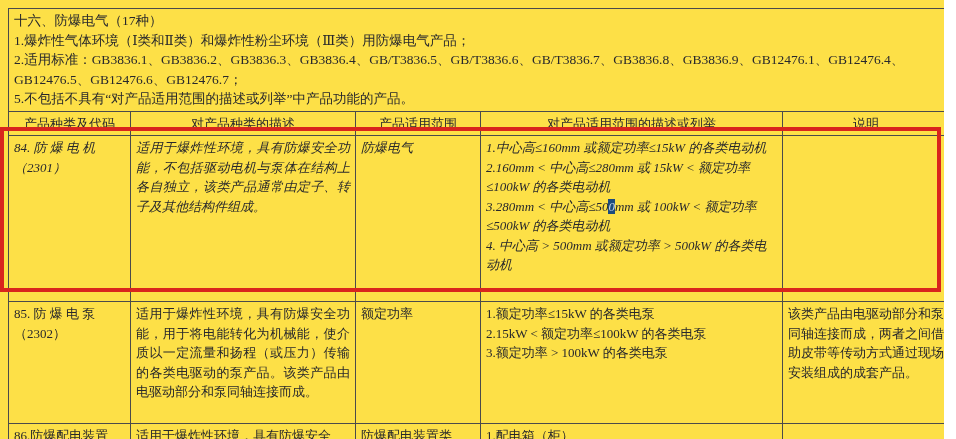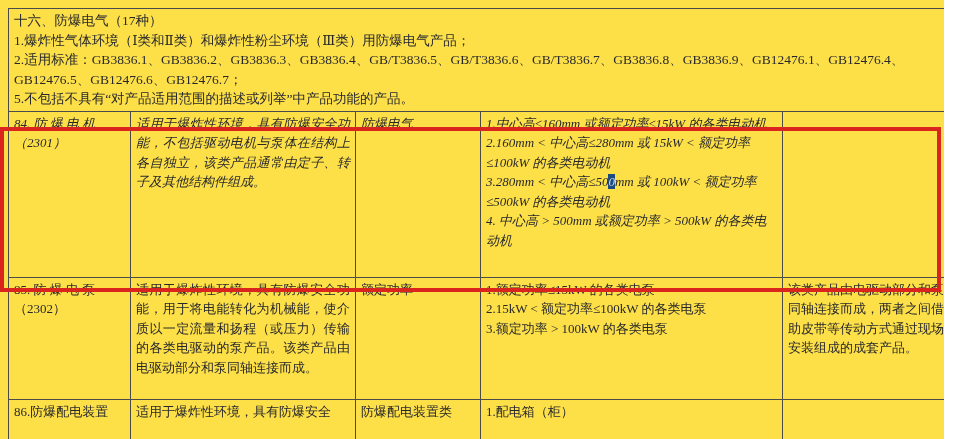--- a/index.html
+++ b/index.html
@@ -69,20 +69,27 @@
     <tbody>
         <tr>
       <td class="intro-cell" colspan="5">
         <div>十六、防爆电气（17种）</div>
         <div>1.爆炸性气体环境（Ⅰ类和Ⅱ类）和爆炸性粉尘环境（Ⅲ类）用防爆电气产品；</div>
         <div>2.适用标准：GB3836.1、GB3836.2、GB3836.3、GB3836.4、GB/T3836.5、GB/T3836.6、GB/T3836.7、GB3836.8、GB3836.9、GB12476.1、GB12476.4、GB12476.5、GB12476.6、GB12476.7；</div>
         <div>5.不包括不具有“对产品适用范围的描述或列举”中产品功能的产品。</div>
       </td>
     </tr>
 
+    <tr>
+      <th class="colhead">产品种类及代码</th>
+      <th class="colhead">对产品种类的描述</th>
+      <th class="colhead">产品适用范围</th>
+      <th class="colhead">对产品适用范围的描述或列举</th>
+      <th class="colhead">说明</th>
+    </tr>
 
     <tr>
       <td class="h84 prewrap">84. 防 爆 电 机
 （2301）</td>
       <td class="h84 just">适用于爆炸性环境，具有防爆安全功能，不包括驱动电机与泵体在结构上各自独立，该类产品通常由定子、转子及其他结构件组成。</td>
       <td class="h84">防爆电气</td>
       <td class="h84">
         <div>1.中心高≤160mm 或额定功率≤15kW 的各类电动机</div>
         <div>2.160mm &lt; 中心高≤280mm 或 15kW &lt; 额定功率≤100kW 的各类电动机</div>
         <div><span>3.280mm &lt; 中心高≤50</span><span class="sel">0</span><span>mm 或 100kW &lt; 额定功率≤500kW 的各类电动机</span></div>

